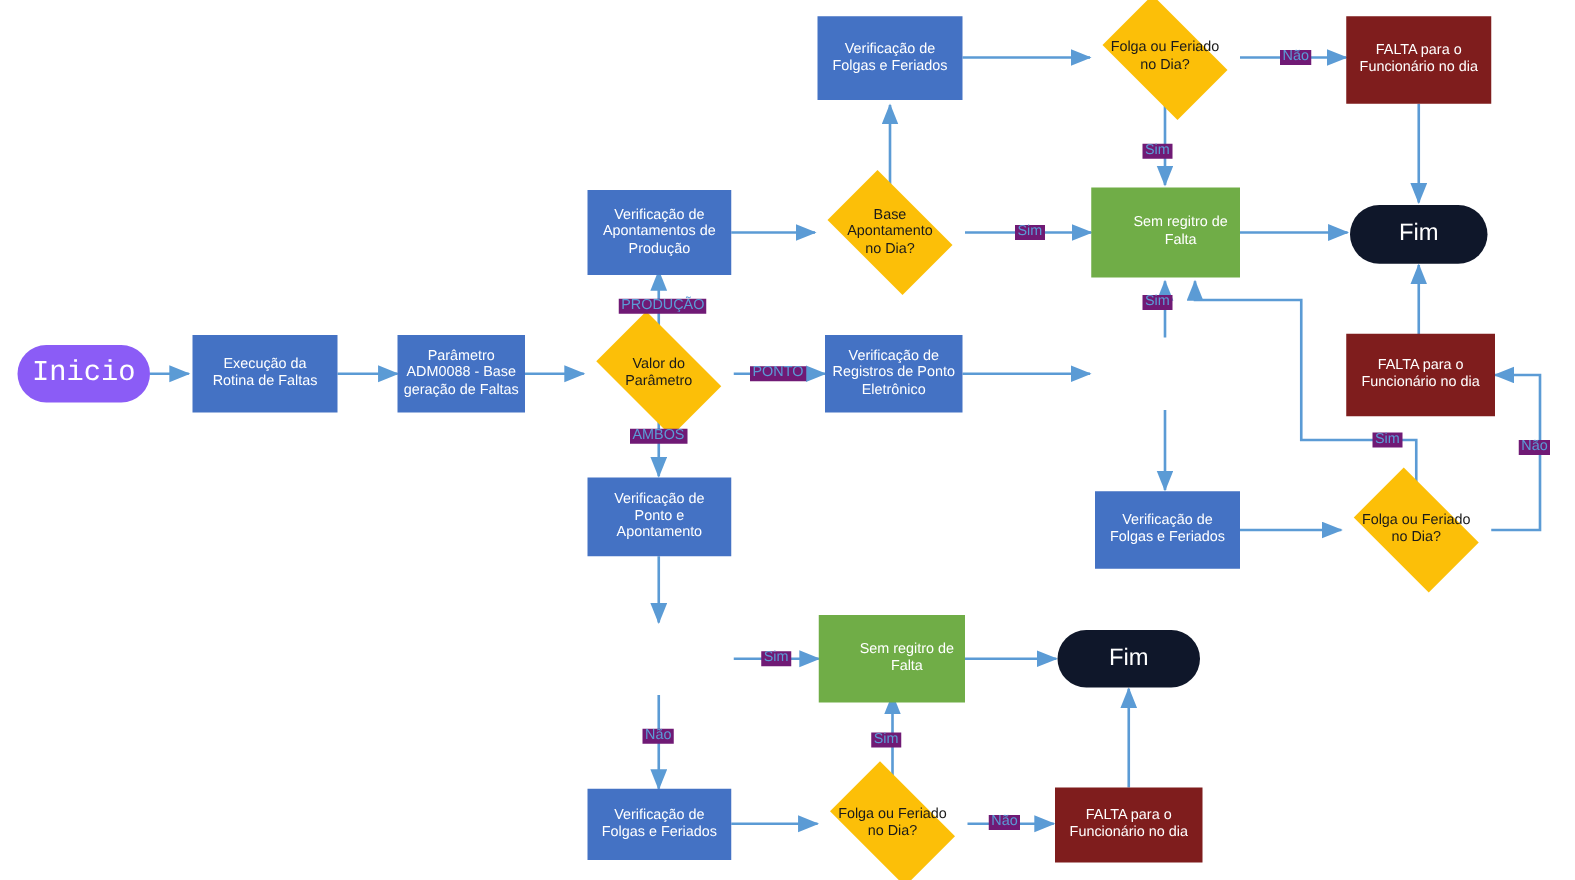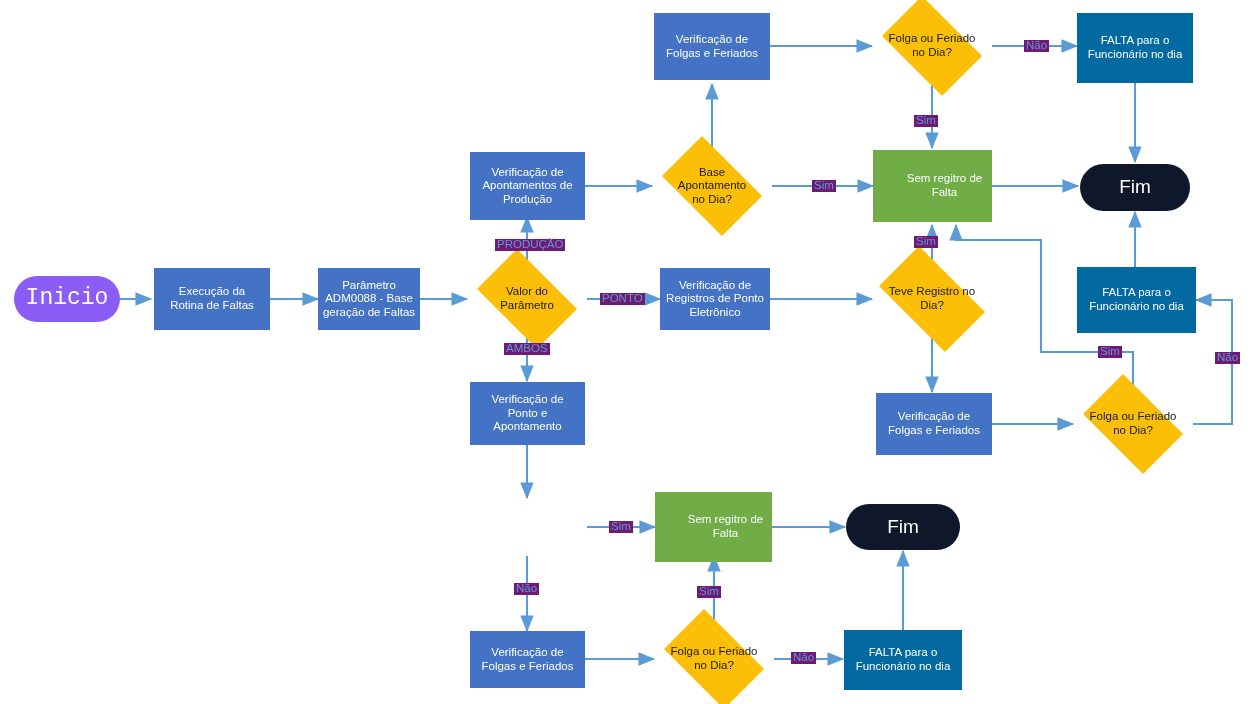--- a/index.html
+++ b/index.html
@@ -53,21 +53,21 @@
     background: #0f172a;
     border-radius: 26px;
     font-size: 19px;
   }
   .n-ok {
     background: #70ad47;
     font-size: 11.5px;
     padding-left: 24px;
   }
   .n-falta {
-    background: #0369a1;
+    background: #7f1d1d;
     font-size: 11.5px;
   }
   .n-decision {
     background: transparent;
     font-size: 11.5px;
     color: #1a1a1a;
   }
   .n-decision .diamond-shape {
     position: absolute;
     left: 0; top: 0;
@@ -222,25 +222,20 @@
   <div class="node n-terminator-end" style="left:1080px; top:164px; width:110px; height:47px;">
     <span class="txt">Fim</span>
   </div>
 
   <div class="node n-process" style="left:660px; top:268px; width:110px; height:62px;">
     <span class="txt">Verificação de
 Registros de Ponto
 Eletrônico</span>
   </div>
 
-  <div class="node n-decision" style="left:866px; top:259px; width:132px; height:80px;">
-    <span class="diamond-shape"></span>
-    <span class="txt">Teve Registro no
-Dia?</span>
-  </div>
 
   <div class="node n-process" style="left:876px; top:393px; width:116px; height:62px;">
     <span class="txt">Verificação de
 Folgas  e Feriados</span>
   </div>
 
   <div class="node n-decision" style="left:1073px; top:384px; width:120px; height:80px;">
     <span class="diamond-shape"></span>
     <span class="txt">Folga ou Feriado
 no Dia?</span>

